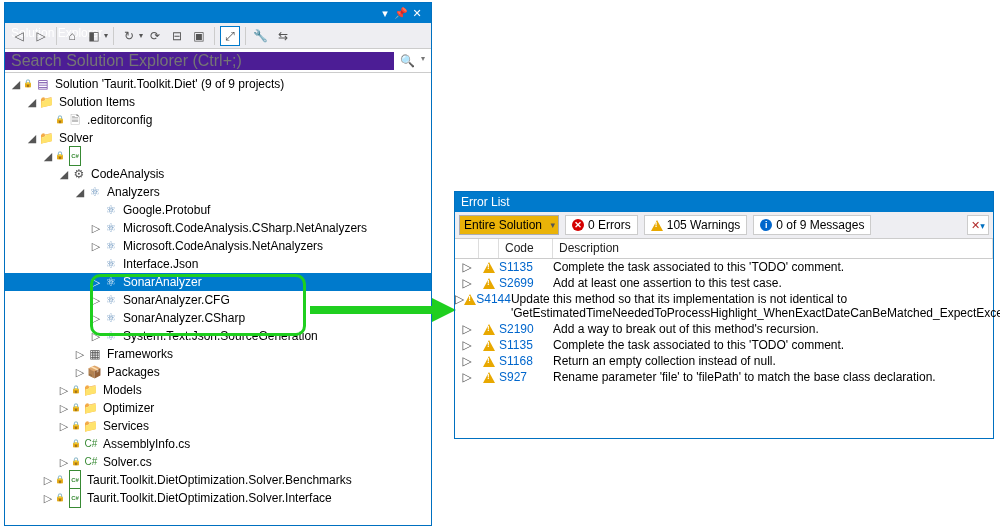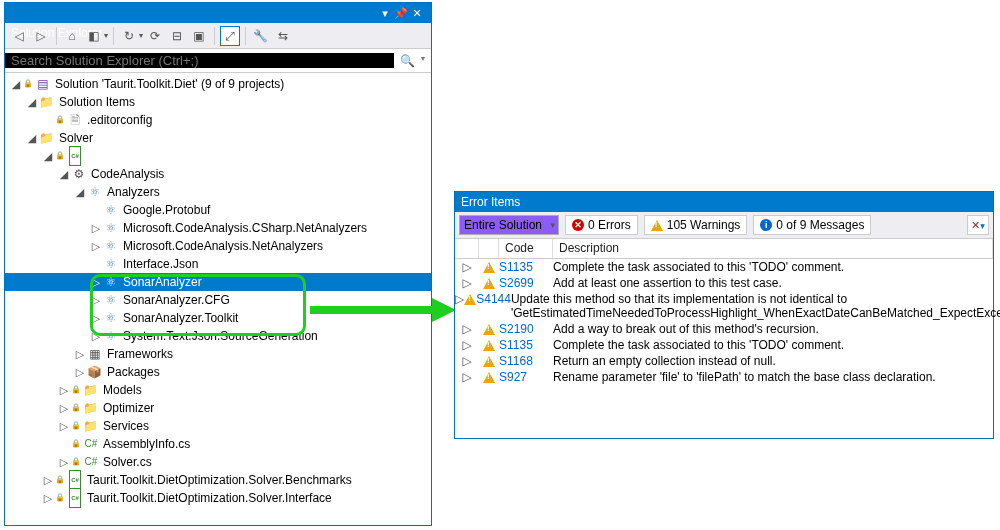--- a/index.html
+++ b/index.html
@@ -50,22 +50,22 @@
   .tb-btn.active { border: 1px solid #007acc; background: #fff; }
   .tb-sep { width: 1px; height: 18px; background: #ccc; margin: 0 3px; }
   .tb-drop { font-size: 8px; margin-left: -2px; color: #555; }
   .sol-search {
     display: flex; align-items: center;
     border-bottom: 1px solid #ccc;
     height: 24px;
   }
   .sol-search input {
     flex: 1; border: none; outline: none; padding: 0 6px;
-    font-family: inherit; font-size: 13px; color: #888;
-    background: #000000;
+    font-family: inherit; font-size: 16px; color: #888;
+    background: #4c1d95;
   }
   .sol-search .search-icons { color: #777; padding: 0 6px; display: flex; gap: 6px; }
   .tree {
     padding: 2px 0;
     line-height: 18px;
     user-select: none;
     height: calc(100% - 70px);
     overflow: hidden;
   }
   .tree-row {
@@ -128,21 +128,21 @@
     padding: 0 6px;
   }
   .err-toolbar {
     background: #eeeef2;
     border-bottom: 1px solid #ccc;
     padding: 3px 4px;
     display: flex; align-items: center; gap: 6px;
   }
   .err-scope {
     border: 1px solid #abadb3;
-    background: #8b5cf6;
+    background: #eab308;
     height: 20px;
     padding: 0 16px 0 4px;
     line-height: 18px;
     position: relative;
     cursor: pointer;
   }
   .err-scope::after {
     content: "▾"; position: absolute; right: 3px; top: 0; font-size: 9px; color:#555;
   }
   .err-toggle {
@@ -306,21 +306,21 @@
       <div class="tree-row">
         <span class="ind" style="width: 84px;"></span>
         <span class="expander ">▷</span>
         <span class="node-icon" style="color: rgb(92, 138, 184);">⚛</span>
         <span>SonarAnalyzer.CFG</span>
       </div>
       <div class="tree-row">
         <span class="ind" style="width: 84px;"></span>
         <span class="expander ">▷</span>
         <span class="node-icon" style="color: rgb(92, 138, 184);">⚛</span>
-        <span>SonarAnalyzer.Toolkit</span>
+        <span>SonarAnalyzer.CSharp</span>
       </div>
       <div class="tree-row">
         <span class="ind" style="width: 84px;"></span>
         <span class="expander ">▷</span>
         <span class="node-icon" style="color: rgb(92, 138, 184);">⚛</span>
         <span>System.Text.Json.SourceGeneration</span>
       </div>
       <div class="tree-row">
         <span class="ind" style="width: 68px;"></span>
         <span class="expander ">▷</span>
@@ -395,21 +395,21 @@
 
 <div class="green-call"></div>
 <div class="green-arrow">
   <svg width="148" height="24">
     <line x1="2" y1="12" x2="128" y2="12" stroke="#1fcf1f" stroke-width="8"></line>
     <polygon points="124,0 148,12 124,24" fill="#1fcf1f"></polygon>
   </svg>
 </div>
 
 <div class="err-panel">
-  <div class="err-title">Error Items</div>
+  <div class="err-title">Error List</div>
   <div class="err-toolbar">
     <span class="err-scope"><span>Entire Solution</span></span>
     <span class="err-toggle">
       <span class="icon-circle icon-error">✕</span>
       <span>0 Errors</span>
     </span>
     <span class="err-toggle">
       <span class="icon-warn"></span>
       <span>105 Warnings</span>
     </span>

